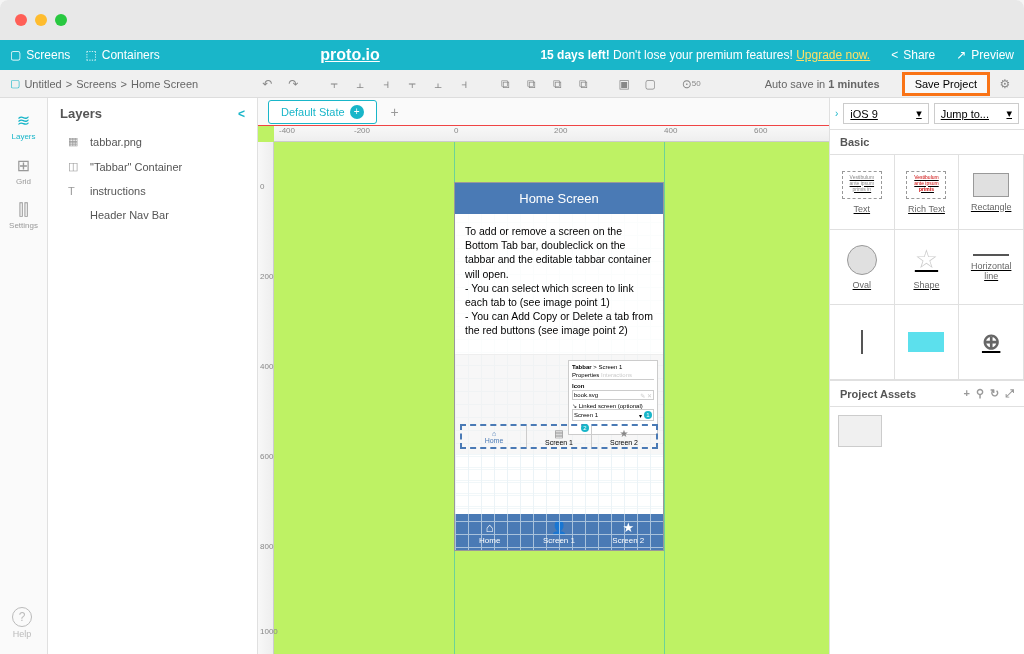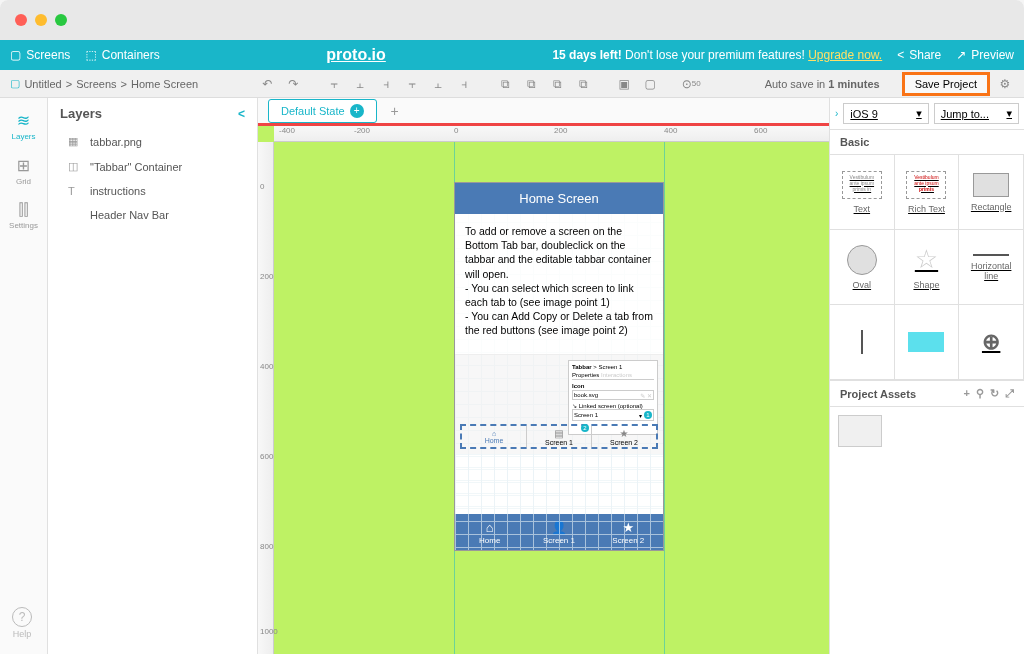--- a/index.html
+++ b/index.html
@@ -9,21 +9,21 @@
 .tb-dot { width: 12px; height: 12px; border-radius: 50%; }
 .tb-red { background: #ff5f57; }
 .tb-yellow { background: #febc2e; }
 .tb-green { background: #28c840; }
 
 .topbar { height: 30px; background: #19b6c9; display: flex; align-items: center; color: #fff; font-size: 12px; padding: 0 10px; }
 .topbar-left { display: flex; gap: 15px; align-items: center; }
 .topbar-item { display: flex; align-items: center; gap: 5px; cursor: pointer; }
 .topbar-center { flex: 1; display: flex; justify-content: center; }
 .logo { font-size: 16px; font-weight: bold; text-decoration: underline; }
-.topbar-right { display: flex; align-items: center; gap: 15px; }
+.topbar-right { display: flex; align-items: center; gap: 21px; }
 .upgrade { color: #ffe066; text-decoration: underline; cursor: pointer; }
 
 .breadcrumb-bar { height: 28px; background: #f0f0f0; border-bottom: 1px solid #ddd; display: flex; align-items: center; padding: 0 10px; font-size: 11px; color: #666; }
 .breadcrumb { display: flex; align-items: center; gap: 4px; }
 .toolbar-icons { display: flex; gap: 8px; margin-left: 60px; flex: 1; }
 .tb-icon { width: 18px; height: 18px; display: flex; align-items: center; justify-content: center; color: #888; cursor: pointer; font-size: 12px; }
 .autosave { font-size: 11px; color: #666; margin-right: 22px; }
 .save-btn { padding: 3px 10px; background: #f8f8f8; border: 3px solid #f97316; font-size: 11px; cursor: pointer; }
 
 .main { flex: 1; display: flex; overflow: hidden; }
@@ -32,21 +32,21 @@
 .rail-item.active { color: #19b6c9; }
 .rail-icon { font-size: 16px; }
 
 .layers-panel { width: 210px; background: #fff; border-right: 1px solid #e0e0e0; display: flex; flex-direction: column; }
 .layers-header { padding: 8px 12px; font-size: 13px; font-weight: bold; color: #555; display: flex; justify-content: space-between; align-items: center; }
 .collapse-btn { color: #19b6c9; cursor: pointer; font-size: 12px; }
 .layer-item { padding: 6px 12px 6px 20px; font-size: 11px; color: #555; display: flex; align-items: center; gap: 8px; cursor: pointer; }
 .layer-icon { width: 14px; color: #999; font-size: 11px; }
 
 .canvas-area { flex: 1; background: #fff; display: flex; flex-direction: column; overflow: hidden; position: relative; }
-.state-tabs { height: 28px; border-bottom: 3px solid #ef4444; display: flex; align-items: center; padding-left: 10px; gap: 6px; background: #fafafa; }
+.state-tabs { height: 28px; border-bottom: 1px solid #ef4444; display: flex; align-items: center; padding-left: 10px; gap: 6px; background: #fafafa; }
 .state-tab { padding: 4px 12px; background: #fff; border: 1px solid #19b6c9; color: #19b6c9; font-size: 11px; border-radius: 3px; cursor: pointer; display: flex; align-items: center; gap: 5px; }
 .state-plus { width: 14px; height: 14px; background: #19b6c9; color: #fff; border-radius: 50%; display: flex; align-items: center; justify-content: center; font-size: 10px; }
 .add-state { color: #999; cursor: pointer; font-size: 14px; padding: 0 8px; }
 
 .canvas-wrapper { flex: 1; overflow: hidden; position: relative; background: #bef264; }
 .ruler-h { position: absolute; top: 0; left: 16px; right: 0; height: 16px; background: linear-gradient(#f8f8f8, #eee); border-bottom: 1px solid #ccc; font-size: 8px; color: #888; display: flex; }
 .ruler-v { position: absolute; top: 16px; left: 0; width: 16px; bottom: 0; background: linear-gradient(90deg, #f8f8f8, #eee); border-right: 1px solid #ccc; }
 .ruler-mark { position: absolute; font-size: 8px; color: #888; }
 .canvas-inner { position: absolute; top: 16px; left: 16px; right: 0; bottom: 0; overflow: hidden; }
 .guide-v { position: absolute; top: 0; bottom: 0; width: 1px; background: #19b6c9; opacity: 0.5; }

